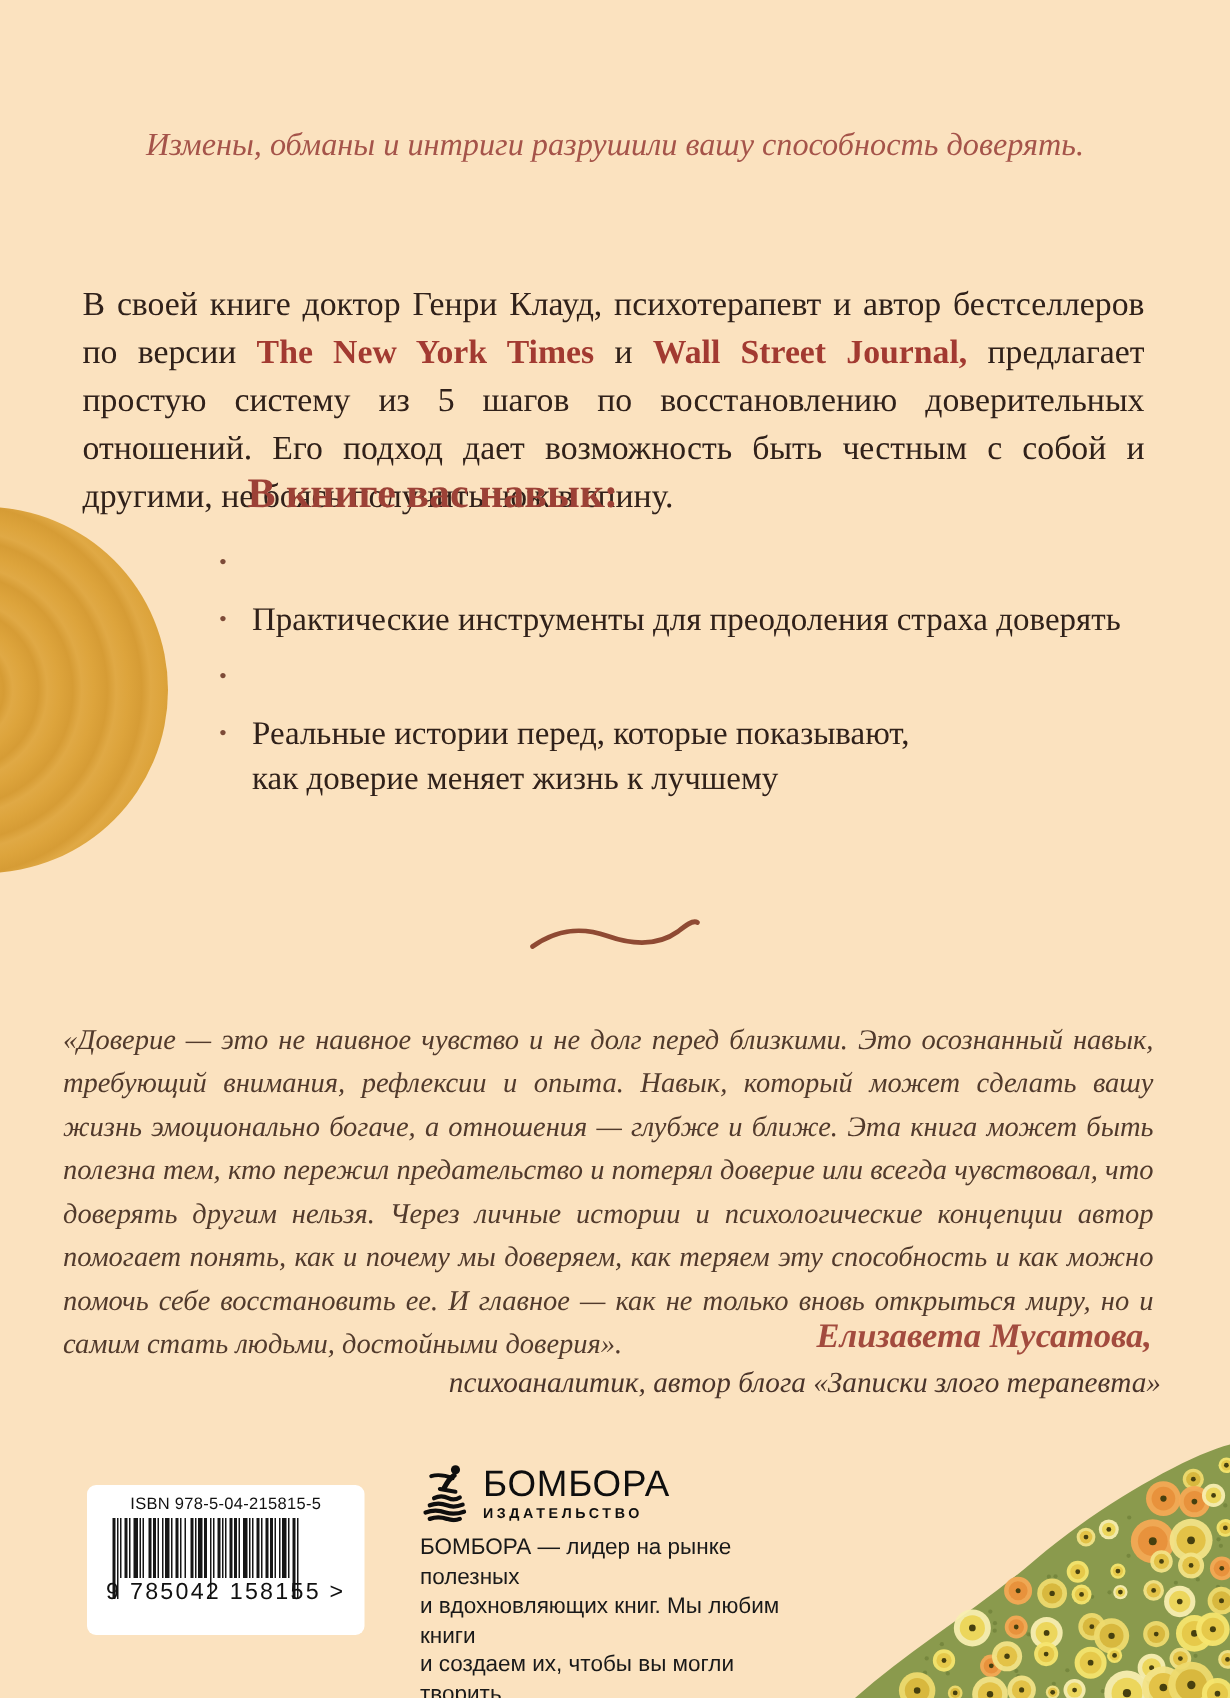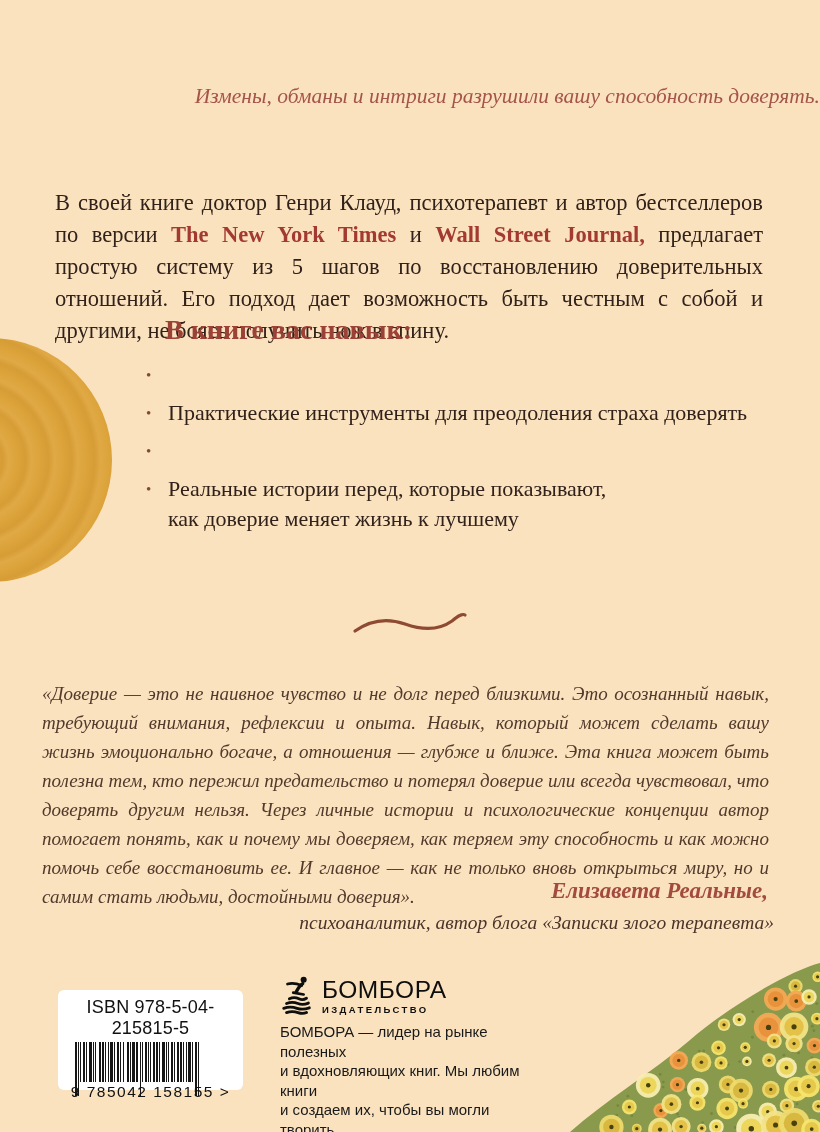--- a/index.html
+++ b/index.html
@@ -14,21 +14,21 @@
   .sun-circle{
     position:absolute;left:-132px;top:338px;width:244px;height:244px;
     border-radius:50%;
     background:repeating-radial-gradient(circle at 42% 50%,
       #dda43c 0px,#d69c35 9px,#e0a945 15px,#dda43c 23px);
   }
   .meadow{position:absolute;right:0;bottom:0;width:320px;height:200px;}
   
   .tagline{
     position:absolute;top:84px;left:0;width:820px;
-    text-align:right;font-style:italic;
+    text-align:center;font-style:italic;
     font-size:21.5px;line-height:25.5px;color:#a5544a;
   }
   
   .intro{
     position:absolute;top:164px;left:55px;width:708px;
     font-size:22.5px;line-height:32px;color:#30211a;
     text-align:justify;
   }
   .brand{font-weight:bold;color:#a23a31;}
   
@@ -62,21 +62,21 @@
     font-style:italic;font-size:19.5px;color:#4a342a;
   }
   
   .barcode-box{
     position:absolute;left:58px;top:990px;width:185px;height:100px;
     background:#ffffff;border-radius:6px;
   }
   .isbn-label{
     margin-top:7px;text-align:center;
     font-family:"Liberation Sans", sans-serif;
-    font-size:18px;color:#111;letter-spacing:0.2px;
+    font-size:11px;color:#111;letter-spacing:0.2px;
   }
   .barcode-bars{position:relative;width:158px;height:54px;margin:3px auto 0;}
   .bar{position:absolute;top:0;height:40px;background:#161616;}
   .bar.tall{height:54px;}
   .barcode-digits{
     position:relative;margin-top:-13px;text-align:center;
     font-family:"Liberation Sans", sans-serif;
     font-size:15.5px;letter-spacing:1.5px;color:#111;
   }
   
@@ -126,21 +126,21 @@
   </div>
 </div>
 
 <div class="squiggle">
   <svg viewBox="0 0 122 32" width="122" height="32">
     <path d="M5,25 C22,13 38,12 55,18 C72,24 88,25 102,15 C107,11 112,7 115,9" fill="none" stroke="#8f4a33" stroke-width="3.2" stroke-linecap="round"></path>
   </svg>
 </div>
 
 <p class="review-quote">«Доверие — это не наивное чувство и не долг перед близкими. Это осознанный навык, требующий внимания, рефлексии и опыта. Навык, который может сделать вашу жизнь эмоционально богаче, а отношения — глубже и ближе. Эта книга может быть полезна тем, кто пережил предательство и потерял доверие или всегда чувствовал, что доверять другим нельзя. Через личные истории и психологические концепции автор помогает понять, как и почему мы доверяем, как теряем эту способность и как можно помочь себе восстановить ее. И главное — как не только вновь открыться миру, но и самим стать людьми, достойными доверия».</p>
-<div class="review-author">Елизавета Реальные,</div>
+<div class="review-author">Елизавета Мусатова,</div>
 <div class="review-role">психоаналитик, автор блога «Записки злого терапевта»</div>
 
 <div class="barcode-box">
   <div class="isbn-label">ISBN 978-5-04-215815-5</div>
   <div class="barcode-bars" id="barcode-bars">
       <div class="bar tall" style="left: 3px; width: 2px;"></div>
       <div class="bar tall" style="left: 6px; width: 1px;"></div>
       <div class="bar" style="left: 8px; width: 1px;"></div>
       <div class="bar" style="left: 11px; width: 2px;"></div>
       <div class="bar" style="left: 14px; width: 1px;"></div>

